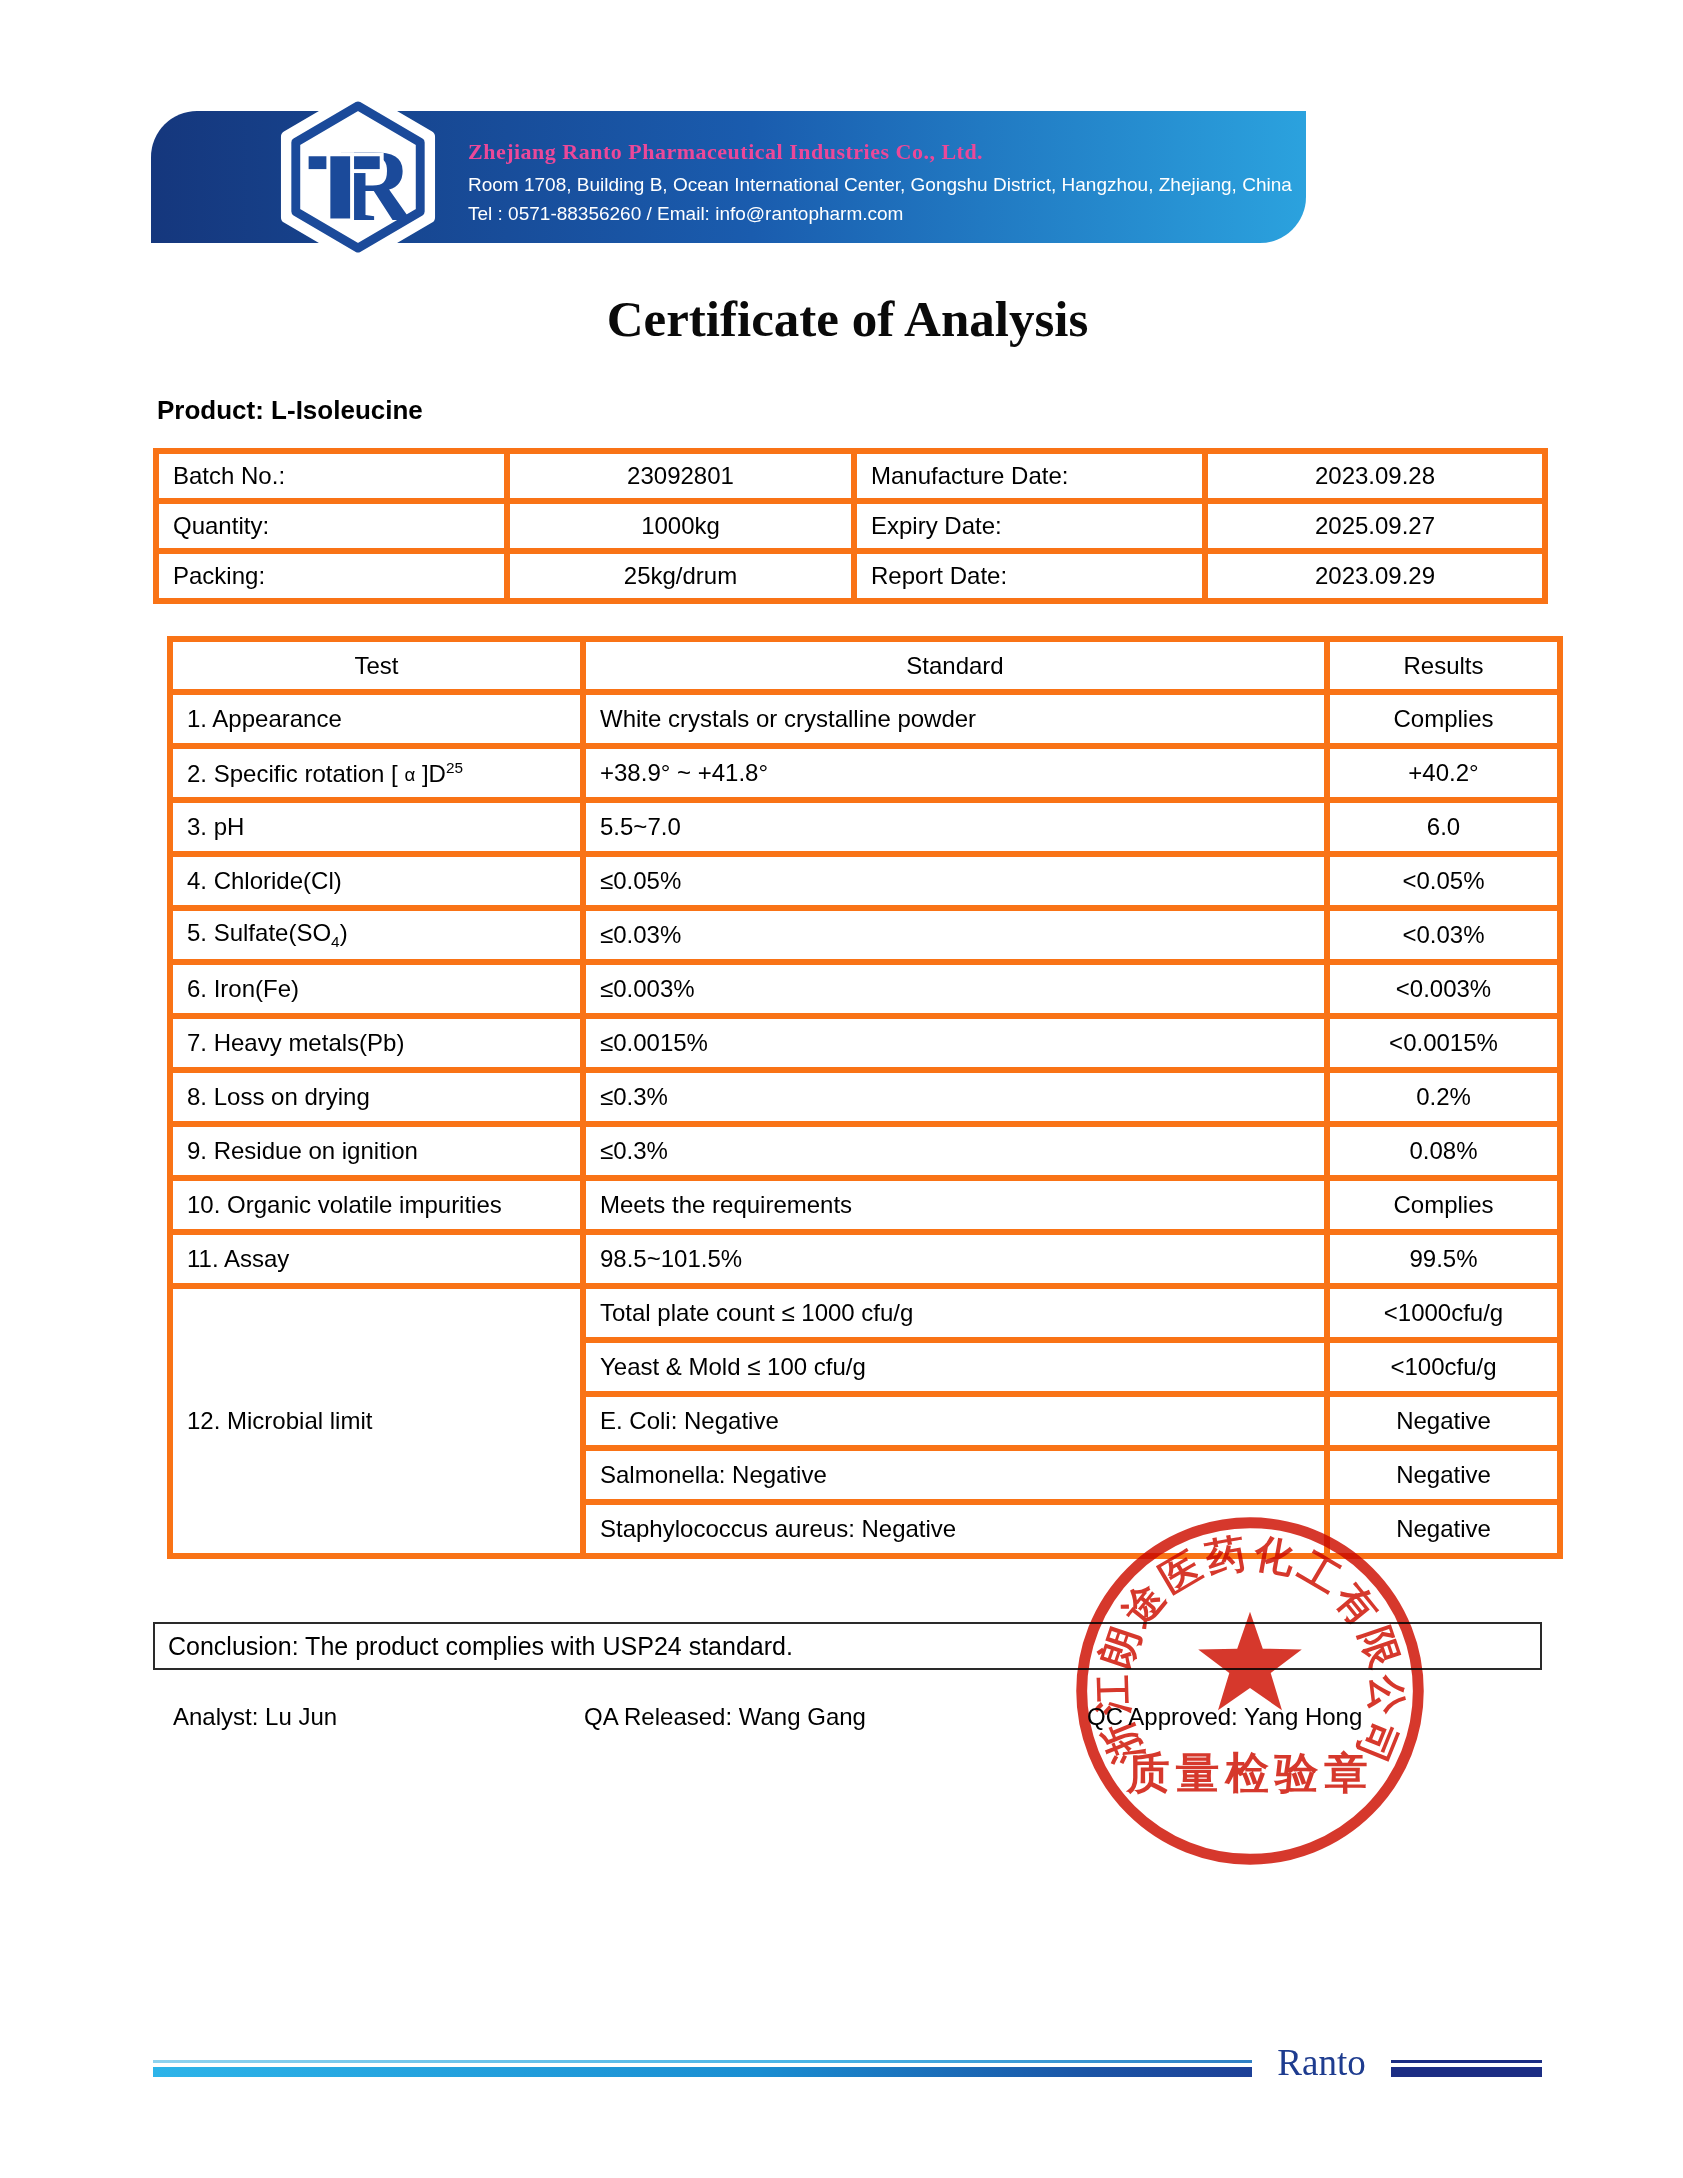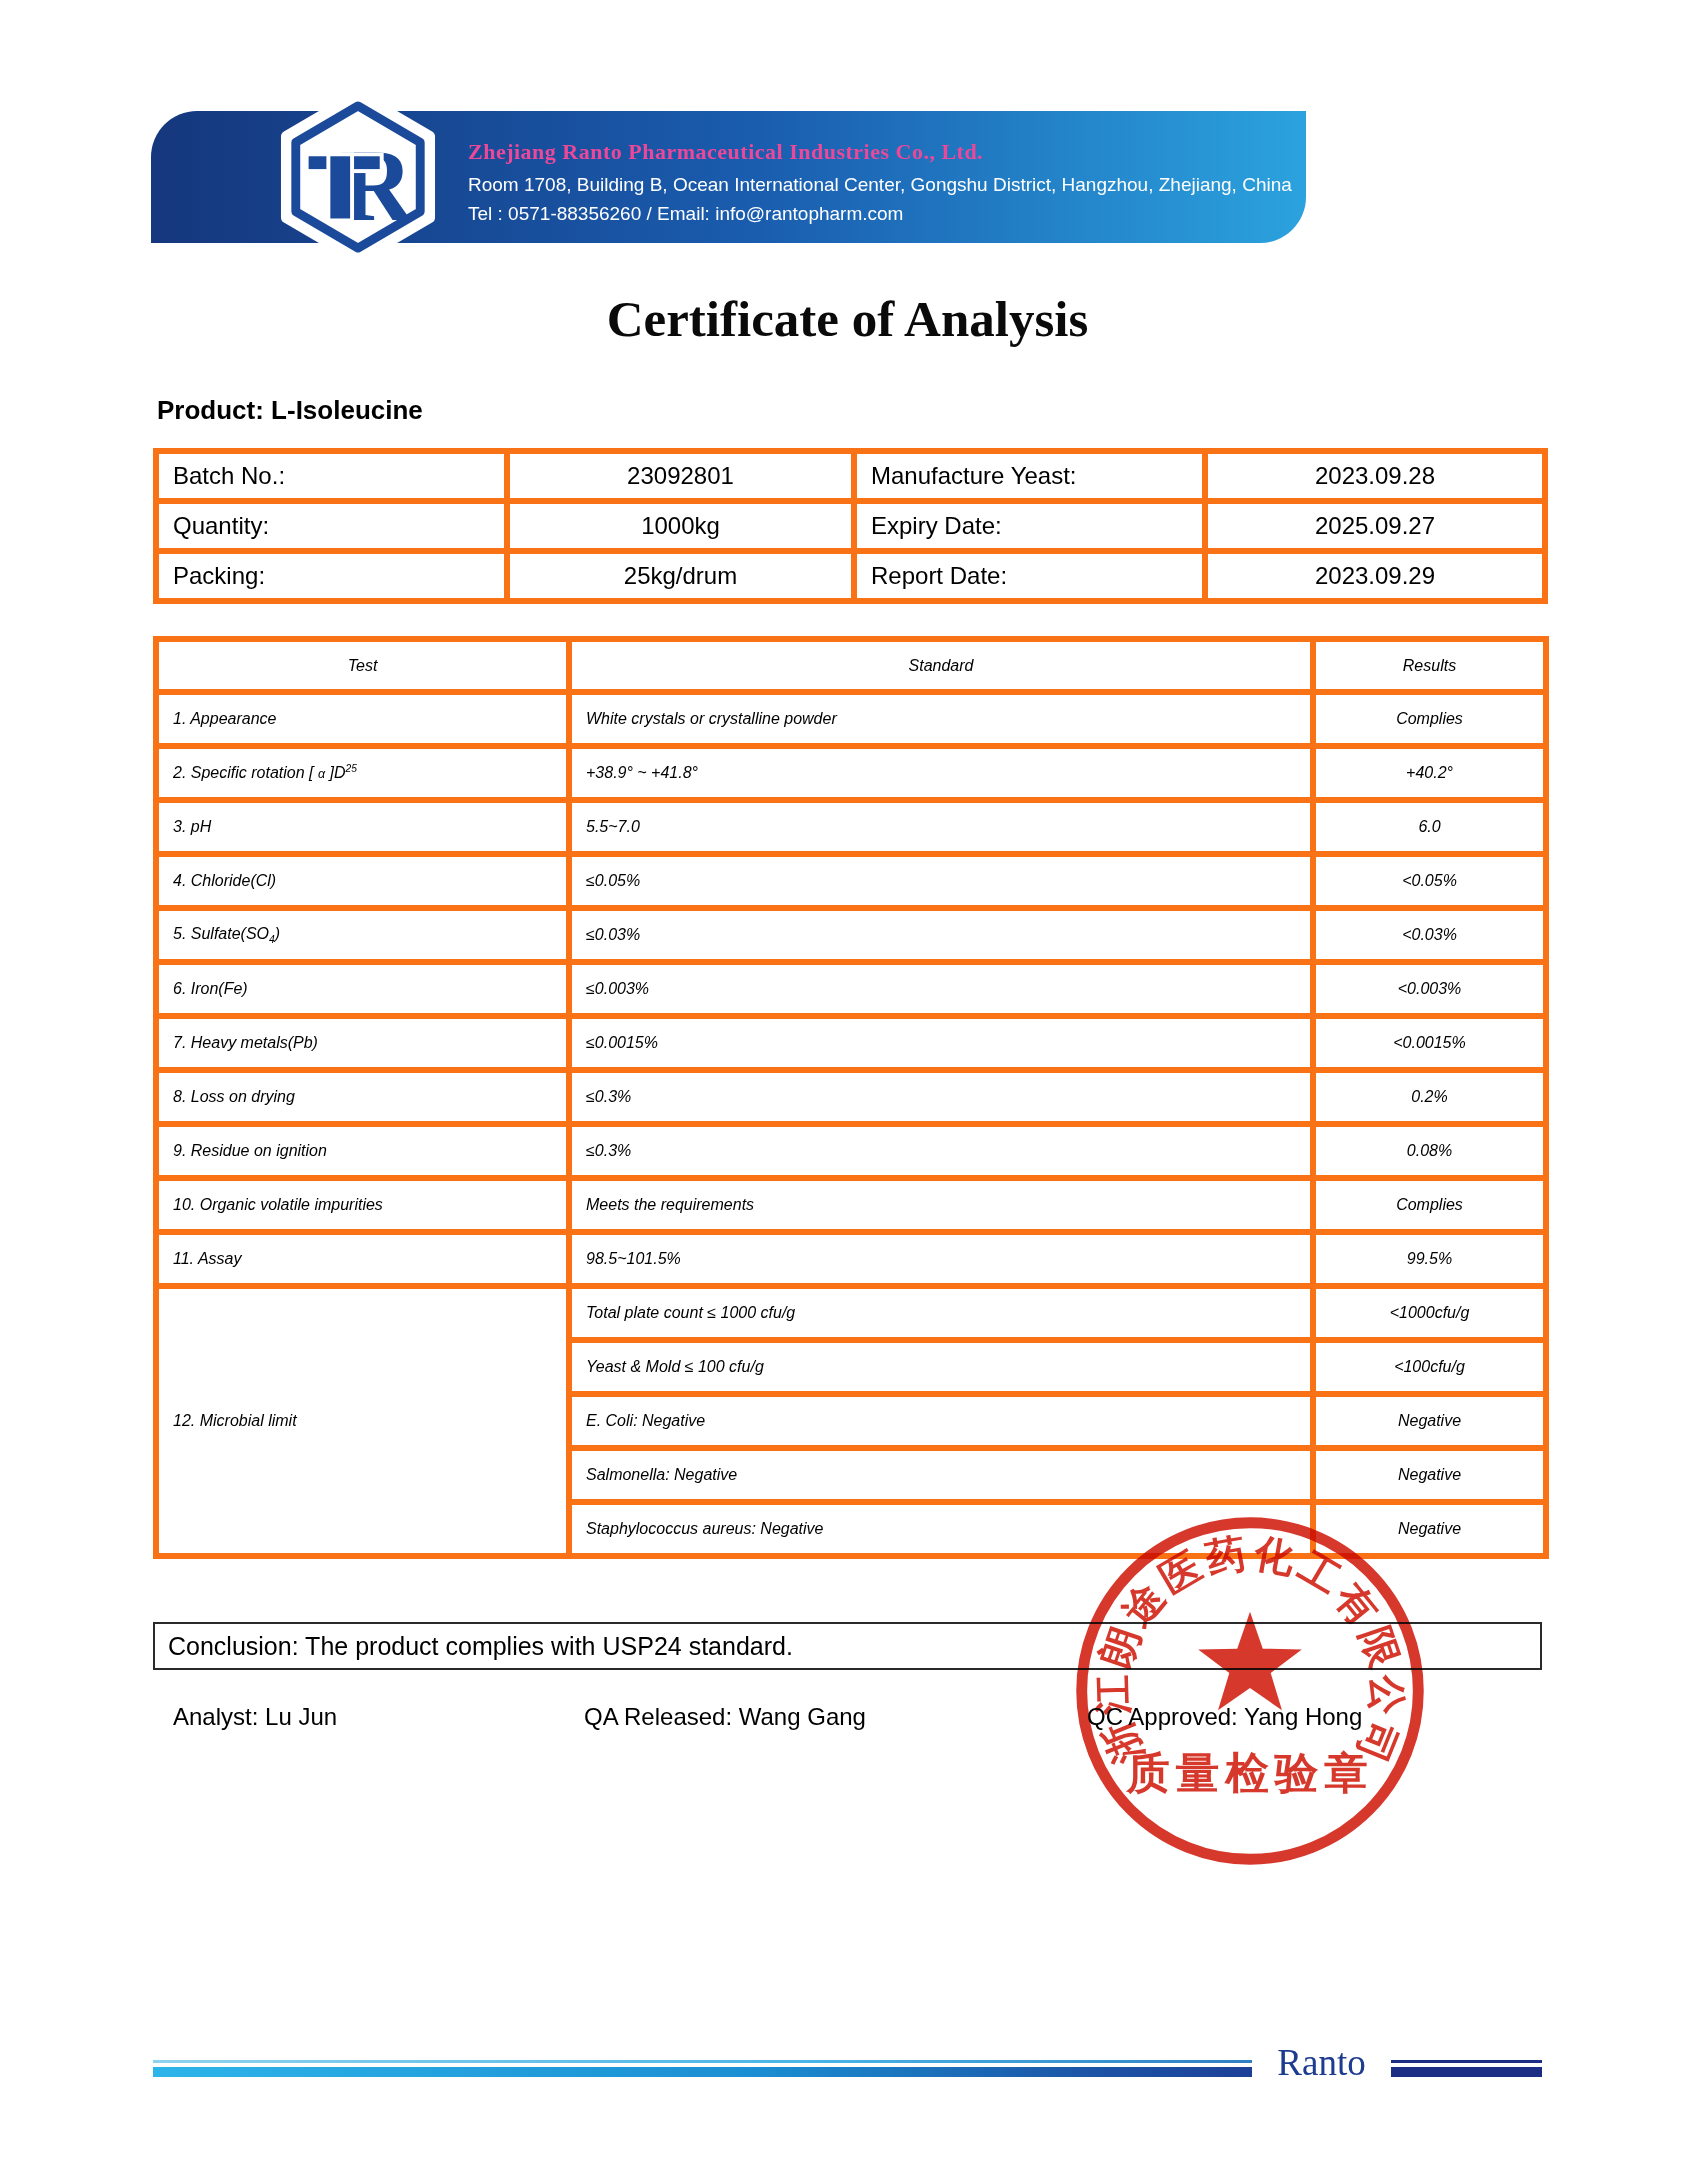--- a/index.html
+++ b/index.html
@@ -31,21 +31,21 @@
 
   
   table { border-collapse:collapse; table-layout:fixed; }
   td,th { border:6px solid #f97316; overflow:hidden; }
 
   .batch-table { position:absolute; left:153px; top:448px; width:1389px; font-size:24px; }
   .batch-table td { height:50px; padding:0 14px; }
   .batch-table td.cell-label { text-align:left; }
   .batch-table td.cell-value { text-align:center; }
 
-  .test-table { position:absolute; left:153px; top:636px; width:1389px; font-size:16px;font-style:italic; }
+  .test-table { position:absolute; left:167px; top:636px; width:1389px; font-size:24px; }
   .test-table th { height:53px; font-weight:normal; text-align:center; padding:0 8px; }
   .test-table td { height:54px; padding:8px 14px; }
   .test-table td.cell-test { text-align:left; }
   .test-table td.cell-standard { text-align:left; }
   .test-table td.cell-result { text-align:center; padding:0 12px; }
   sup { font-size:64%; vertical-align:super; }
   sub { font-size:64%; vertical-align:sub; }
   .alpha { font-size:78%; position:relative; top:-1px; }
 
   
@@ -115,21 +115,21 @@
     <colgroup>
         <col style="width:351px">
         <col style="width:347px">
         <col style="width:351px">
         <col style="width:340px">
       </colgroup>
     <tbody>
         <tr>
           <td class="cell-label">Batch No.:</td>
           <td class="cell-value">23092801</td>
-          <td class="cell-label">Manufacture Yeast:</td>
+          <td class="cell-label">Manufacture Date:</td>
           <td class="cell-value">2023.09.28</td>
         </tr>
         <tr>
           <td class="cell-label">Quantity:</td>
           <td class="cell-value">1000kg</td>
           <td class="cell-label">Expiry Date:</td>
           <td class="cell-value">2025.09.27</td>
         </tr>
         <tr>
           <td class="cell-label">Packing:</td>

